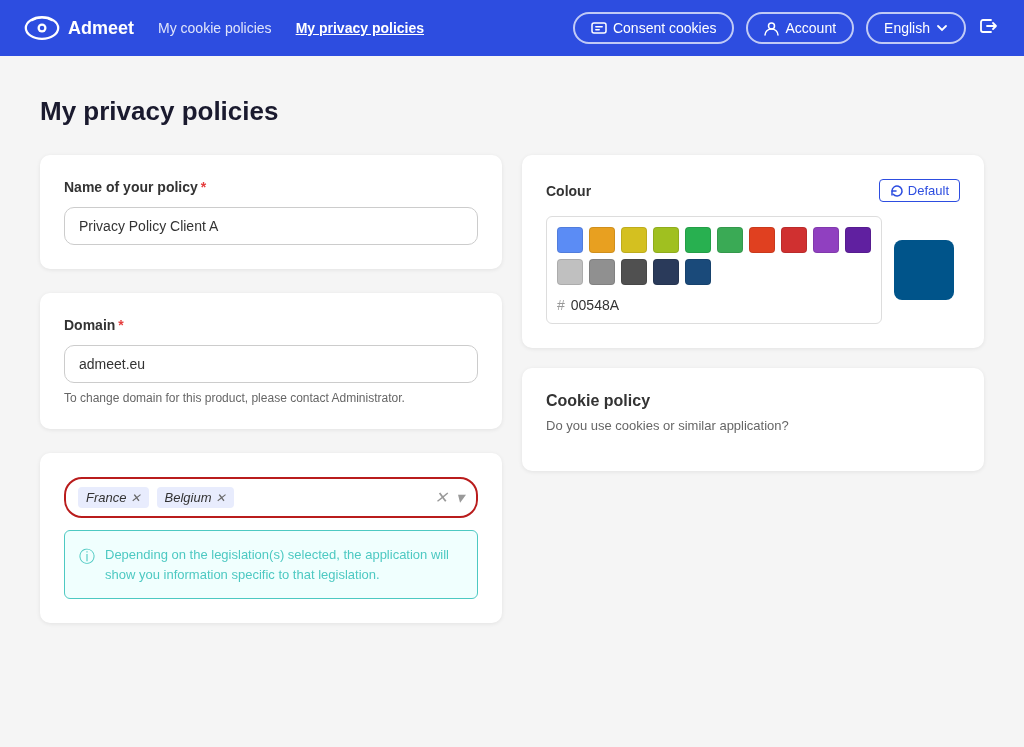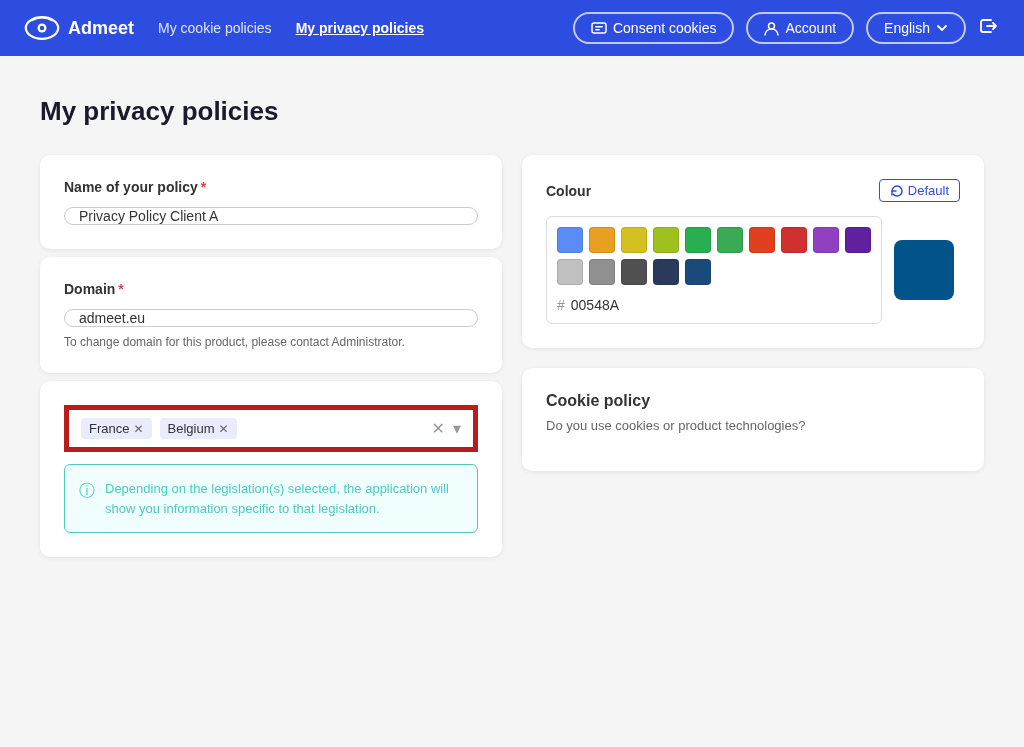--- a/index.html
+++ b/index.html
@@ -77,21 +77,21 @@
     
     .two-col {
       display: grid;
       grid-template-columns: 1fr 1fr;
       gap: 20px;
       align-items: start;
     }
     .left-col {
       display: flex;
       flex-direction: column;
-      gap: 8px;
+      gap: 24px;
     }
     .right-col {
       display: flex;
       flex-direction: column;
       gap: 20px;
     }
 
     
     .card {
       background: white;
@@ -104,42 +104,43 @@
       font-size: 14px;
       font-weight: 600;
       color: #333;
       margin-bottom: 12px;
     }
     .required { color: #e53e3e; margin-left: 3px; }
     .field-input {
       width: 100%;
       border: 1px solid #ccc;
       border-radius: 10px;
-      padding: 0 14px;
+      padding: 10px 14px;
       font-size: 14px;
       color: #333;
       outline: none;
     }
     .field-hint {
       font-size: 12px;
       color: #666;
       margin-top: 8px;
     }
 
     
     .multiselect {
-      border: 5px solid #b91c1c;
-      border-radius: 0;
+      border: 2px solid #b91c1c;
+      border-radius: 18px;
       padding: 8px 12px;
       display: flex;
       align-items: center;
       gap: 8px;
       flex-wrap: wrap;
       cursor: pointer;
       background: white;
+      font-style: italic;
     }
     .tag {
       background: #e8ecfd;
       border-radius: 4px;
       padding: 3px 8px;
       font-size: 13px;
       color: #333;
       display: flex;
       align-items: center;
       gap: 4px;
@@ -442,18 +443,18 @@
                 <input class="colour-hex-input" type="text" value="00548A" style="">
               </div>
             </div>
           </div>
           <div class="selected-colour-preview"></div>
         </div>
       </div>
 
       <div class="card">
         <div class="cookie-title">Cookie policy</div>
-        <div class="cookie-question">Do you use cookies or product technologies?</div>
+        <div class="cookie-question">Do you use cookies or similar application?</div>
       </div>
 
     </div>
   </div>
 </div>
 
 </body></html>

